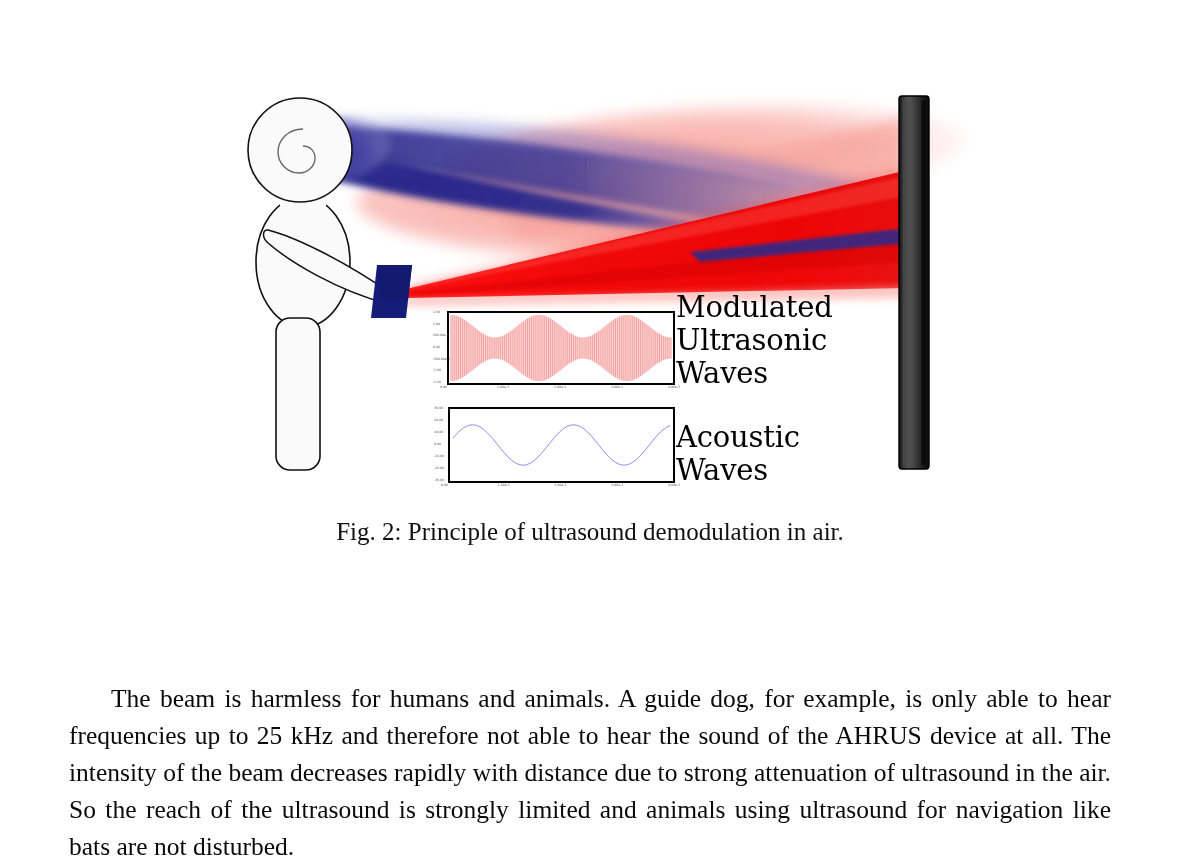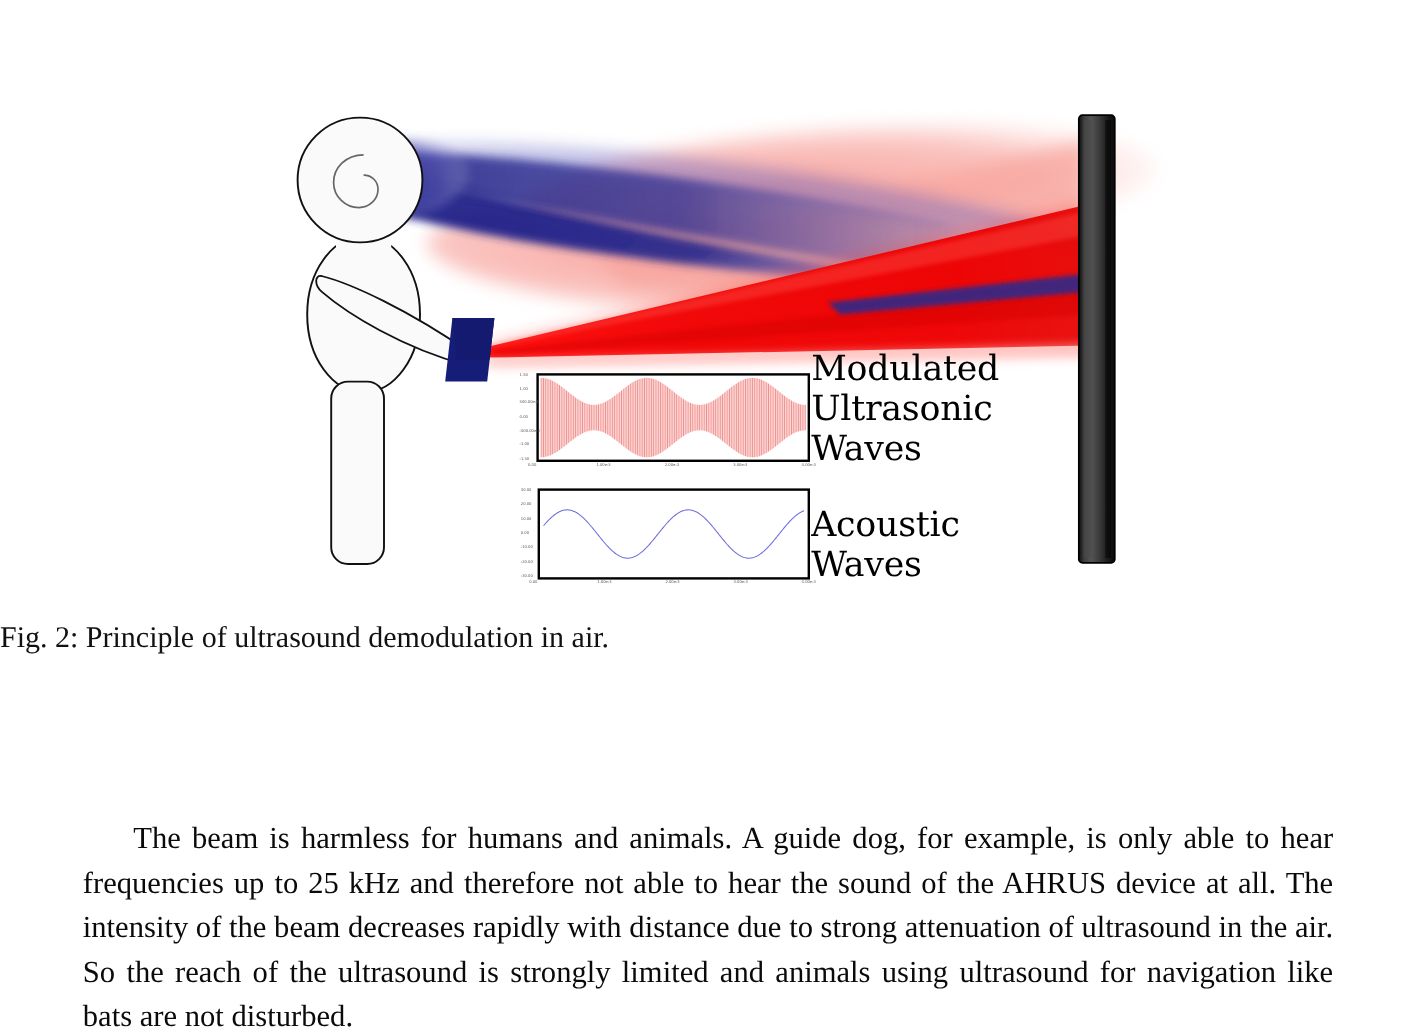--- a/index.html
+++ b/index.html
@@ -87,21 +87,21 @@
     white-space: nowrap;
     transform-origin: left center;
   }
 
   
   #figure-caption {
     position: absolute;
     left: 0;
     top: 518px;
     width: 1180px;
-    text-align: left;
+    text-align: center;
     font-family: "Liberation Serif", serif;
     font-size: 25px;
     color: #111111;
   }
 
   
   #body-text {
     position: absolute;
     left: 57px;
     top: 668px;

